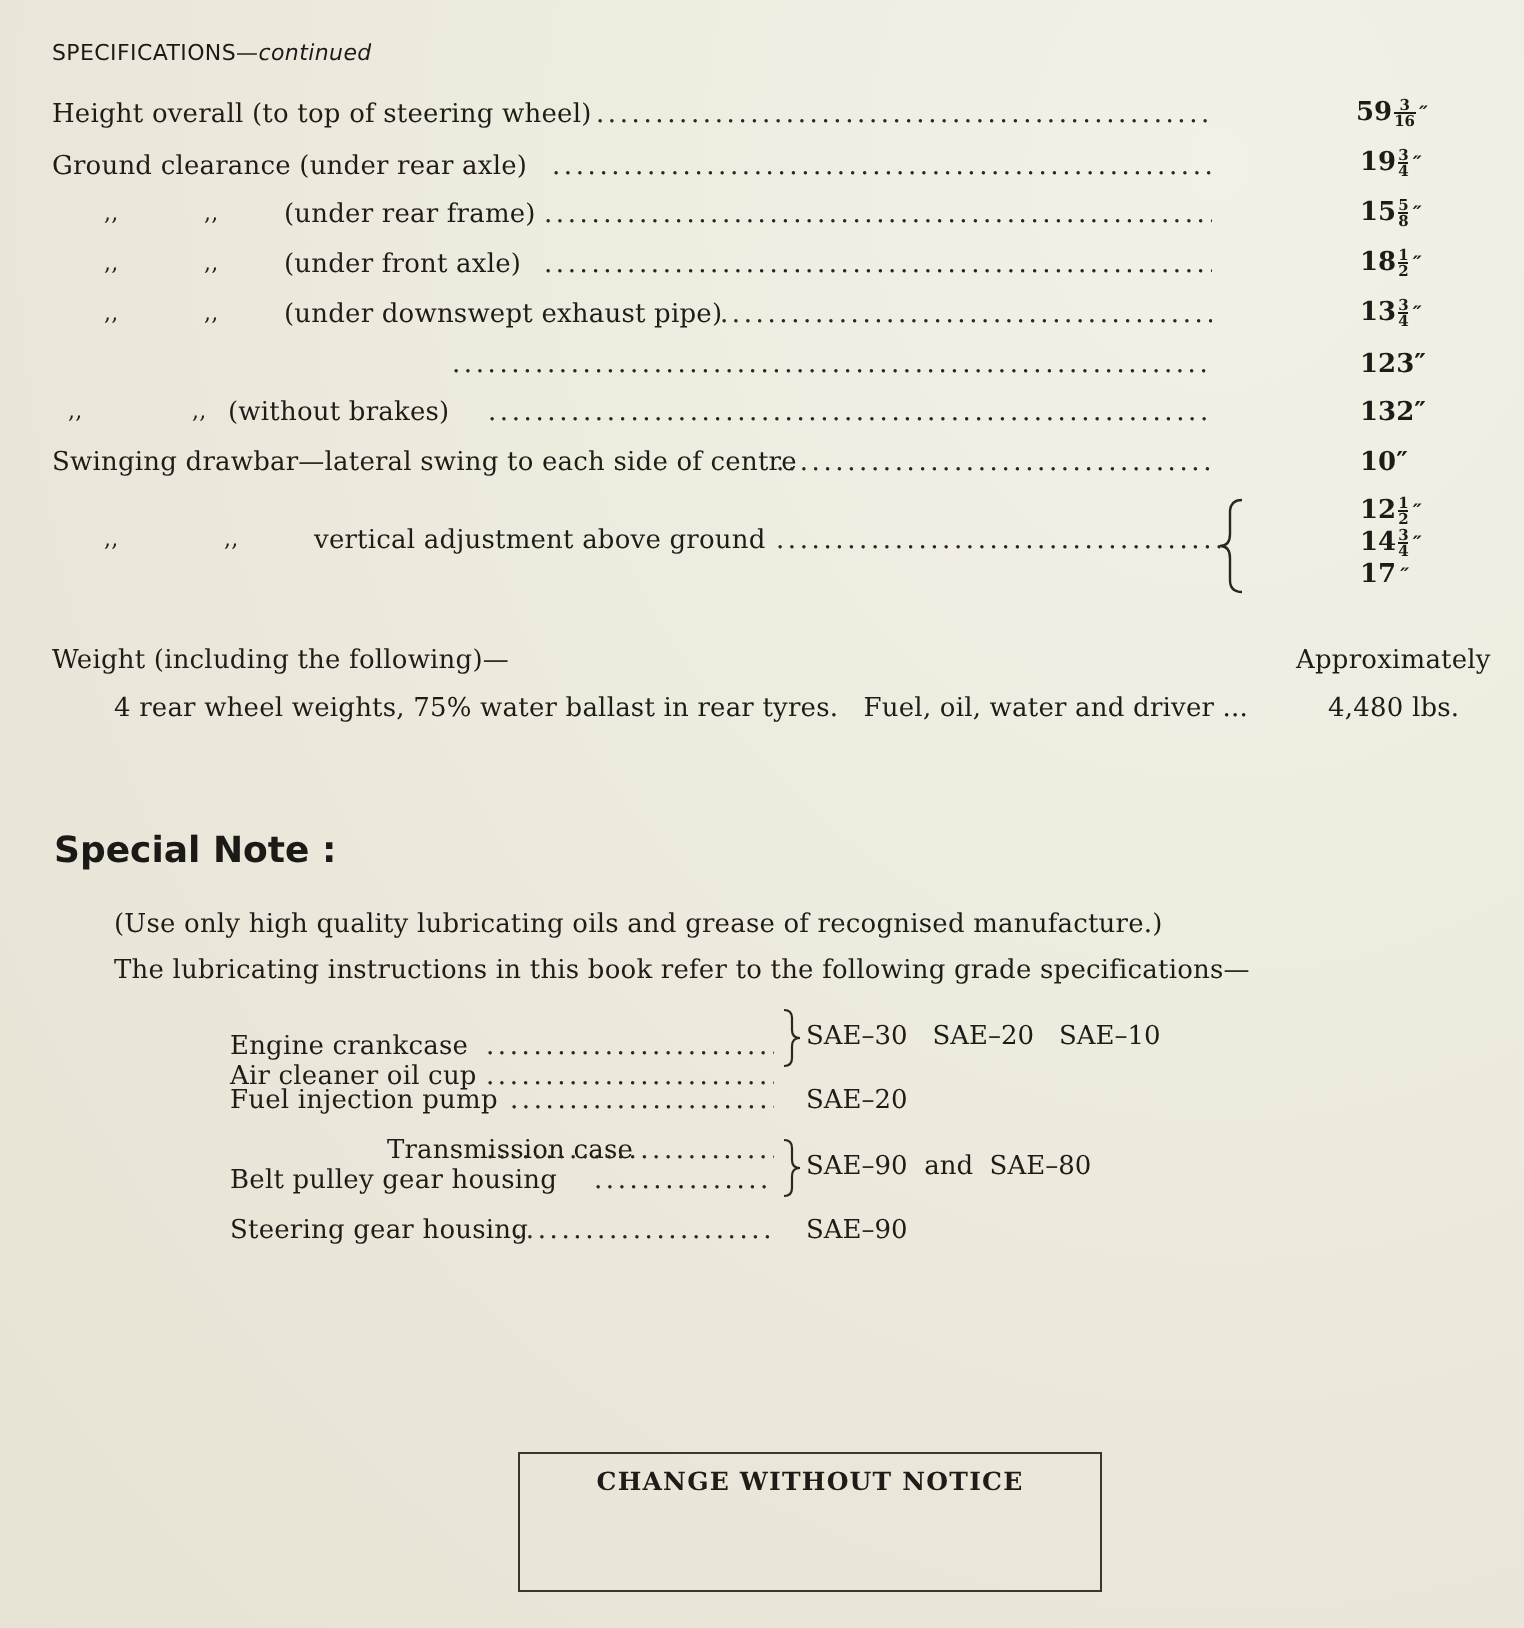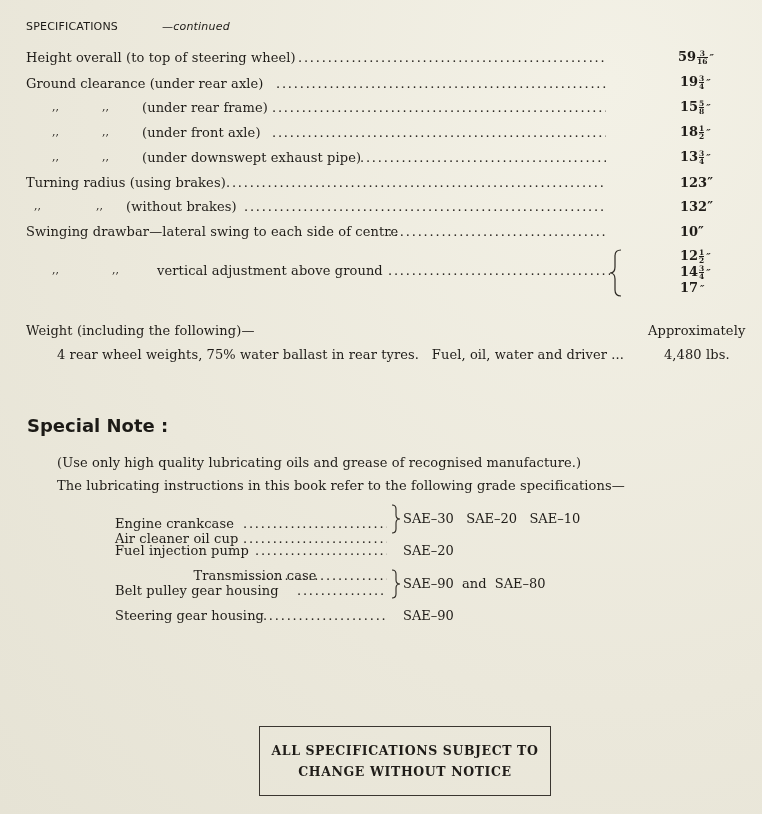--- a/index.html
+++ b/index.html
@@ -6,21 +6,21 @@
   body {
     width:762px; height:814px; overflow:hidden;
     background:#efece0;
     background-image: radial-gradient(ellipse at 80% 10%, #f3f1e6 0%, #ebe8db 60%, #e6e3d5 100%);
     color:#1f1c18;
     font-family:"DejaVu Serif", "Liberation Serif", serif;
     position:relative;
   }
   .abs { position:absolute; white-space:nowrap; }
   .hdr { left:26px; top:20px; font-family:"DejaVu Sans", sans-serif; font-size:11px; letter-spacing:0.2px; color:#1c1a16; }
-  .hdr i { font-style:italic;margin-left:44px; }
+  .hdr i { font-style:italic; }
   .row { font-size:13px; color:#1f1c18; letter-spacing:0.1px; }
   .lead { position:absolute; top:0; overflow:hidden; font-size:13px; letter-spacing:1.8px; color:#2a2620; }
   .val { font-size:13px; font-weight:bold; color:#1f1c18; }
   .frac { display:inline-block; vertical-align:middle; font-size:7.5px; line-height:7px; text-align:center; margin-left:1px; }
   .frac span { display:block; }
   .frac .num { border-bottom:0.8px solid #1f1c18; }
   .inch { font-size:10px; font-style:italic; font-weight:bold; margin-left:2px; }
   .sn { left:27px; top:415px; font-family:"DejaVu Sans", sans-serif; font-weight:bold; font-size:18px; color:#1c1a16; }
   .box { left:259px; top:726px; width:292px; height:70px; border:1.3px solid #3a3630; box-sizing:border-box; }
   .box div { text-align:center; font-size:12.5px; letter-spacing:0.6px; font-weight:bold; color:#1f1c18; }
@@ -73,29 +73,28 @@
   <span class="ditto" style="position:absolute;left:0;">,,</span>
   <span class="ditto" style="position:absolute;left:50px;">,,</span>
   <span style="position:absolute;left:90px;">(under downswept exhaust pipe)</span>
   <span class="lead" style="left:308px;width:246px;">......................................................................................................................</span>
 </div>
 <div class="abs val" style="left:680px;top:149px;">
   <span>13</span><span class="frac"><span class="num">3</span><span>4</span></span><span class="inch">″</span>
 </div>
 
 <div class="abs row" style="left:26px;top:175px;width:580px;height:18px;">
-  <span>Turning radius (using brakes)</span>
   <span class="lead" style="left:200px;width:380px;">......................................................................................................................</span>
 </div>
 <div class="abs val" style="left:680px;top:175px;">123″</div>
 
 <div class="abs row" style="left:34px;top:199px;width:572px;height:18px;">
   <span class="ditto" style="position:absolute;left:0;">,,</span>
   <span class="ditto" style="position:absolute;left:62px;">,,</span>
-  <span style="position:absolute;left:92px;text-align:right;">(without brakes)</span>
+  <span style="position:absolute;left:80px;text-align:right;">(without brakes)</span>
   <span class="lead" style="left:210px;width:362px;">......................................................................................................................</span>
 </div>
 <div class="abs val" style="left:680px;top:199px;">132″</div>
 
 <div class="abs row" style="left:26px;top:224px;width:580px;height:18px;">
   <span>Swinging drawbar—lateral swing to each side of centre</span>
   <span class="lead" style="left:362px;width:218px;">......................................................................................................................</span>
 </div>
 <div class="abs val" style="left:680px;top:224px;">10″</div>
 
@@ -145,15 +144,14 @@
     <path d="M2 1 Q6 1 6 5 L6 11 Q6 15 10 15 Q6 15 6 19 L6 25 Q6 29 2 29" fill="none" stroke="#2a2620" stroke-width="1.1"></path>
   </svg>
 <div class="abs val" style="left:403px;top:576px;white-space:pre;font-weight:normal;">SAE–90  and  SAE–80</div>
 
 <div class="abs row" style="left:115px;top:608px;width:280px;">
   <span>Steering gear housing</span><span class="lead" style="left:142px;width:130px;">......................................................................................................................</span>
 </div>
 <div class="abs val" style="left:403px;top:608px;font-weight:normal;">SAE–90</div>
 
 <div class="abs box">
-  <div style="margin-top:16px;">ALL SPECIFICATIONS SUBJECT TO</div>
   <div style="margin-top:6px;">CHANGE WITHOUT NOTICE</div>
 </div>
 
 </body></html>

